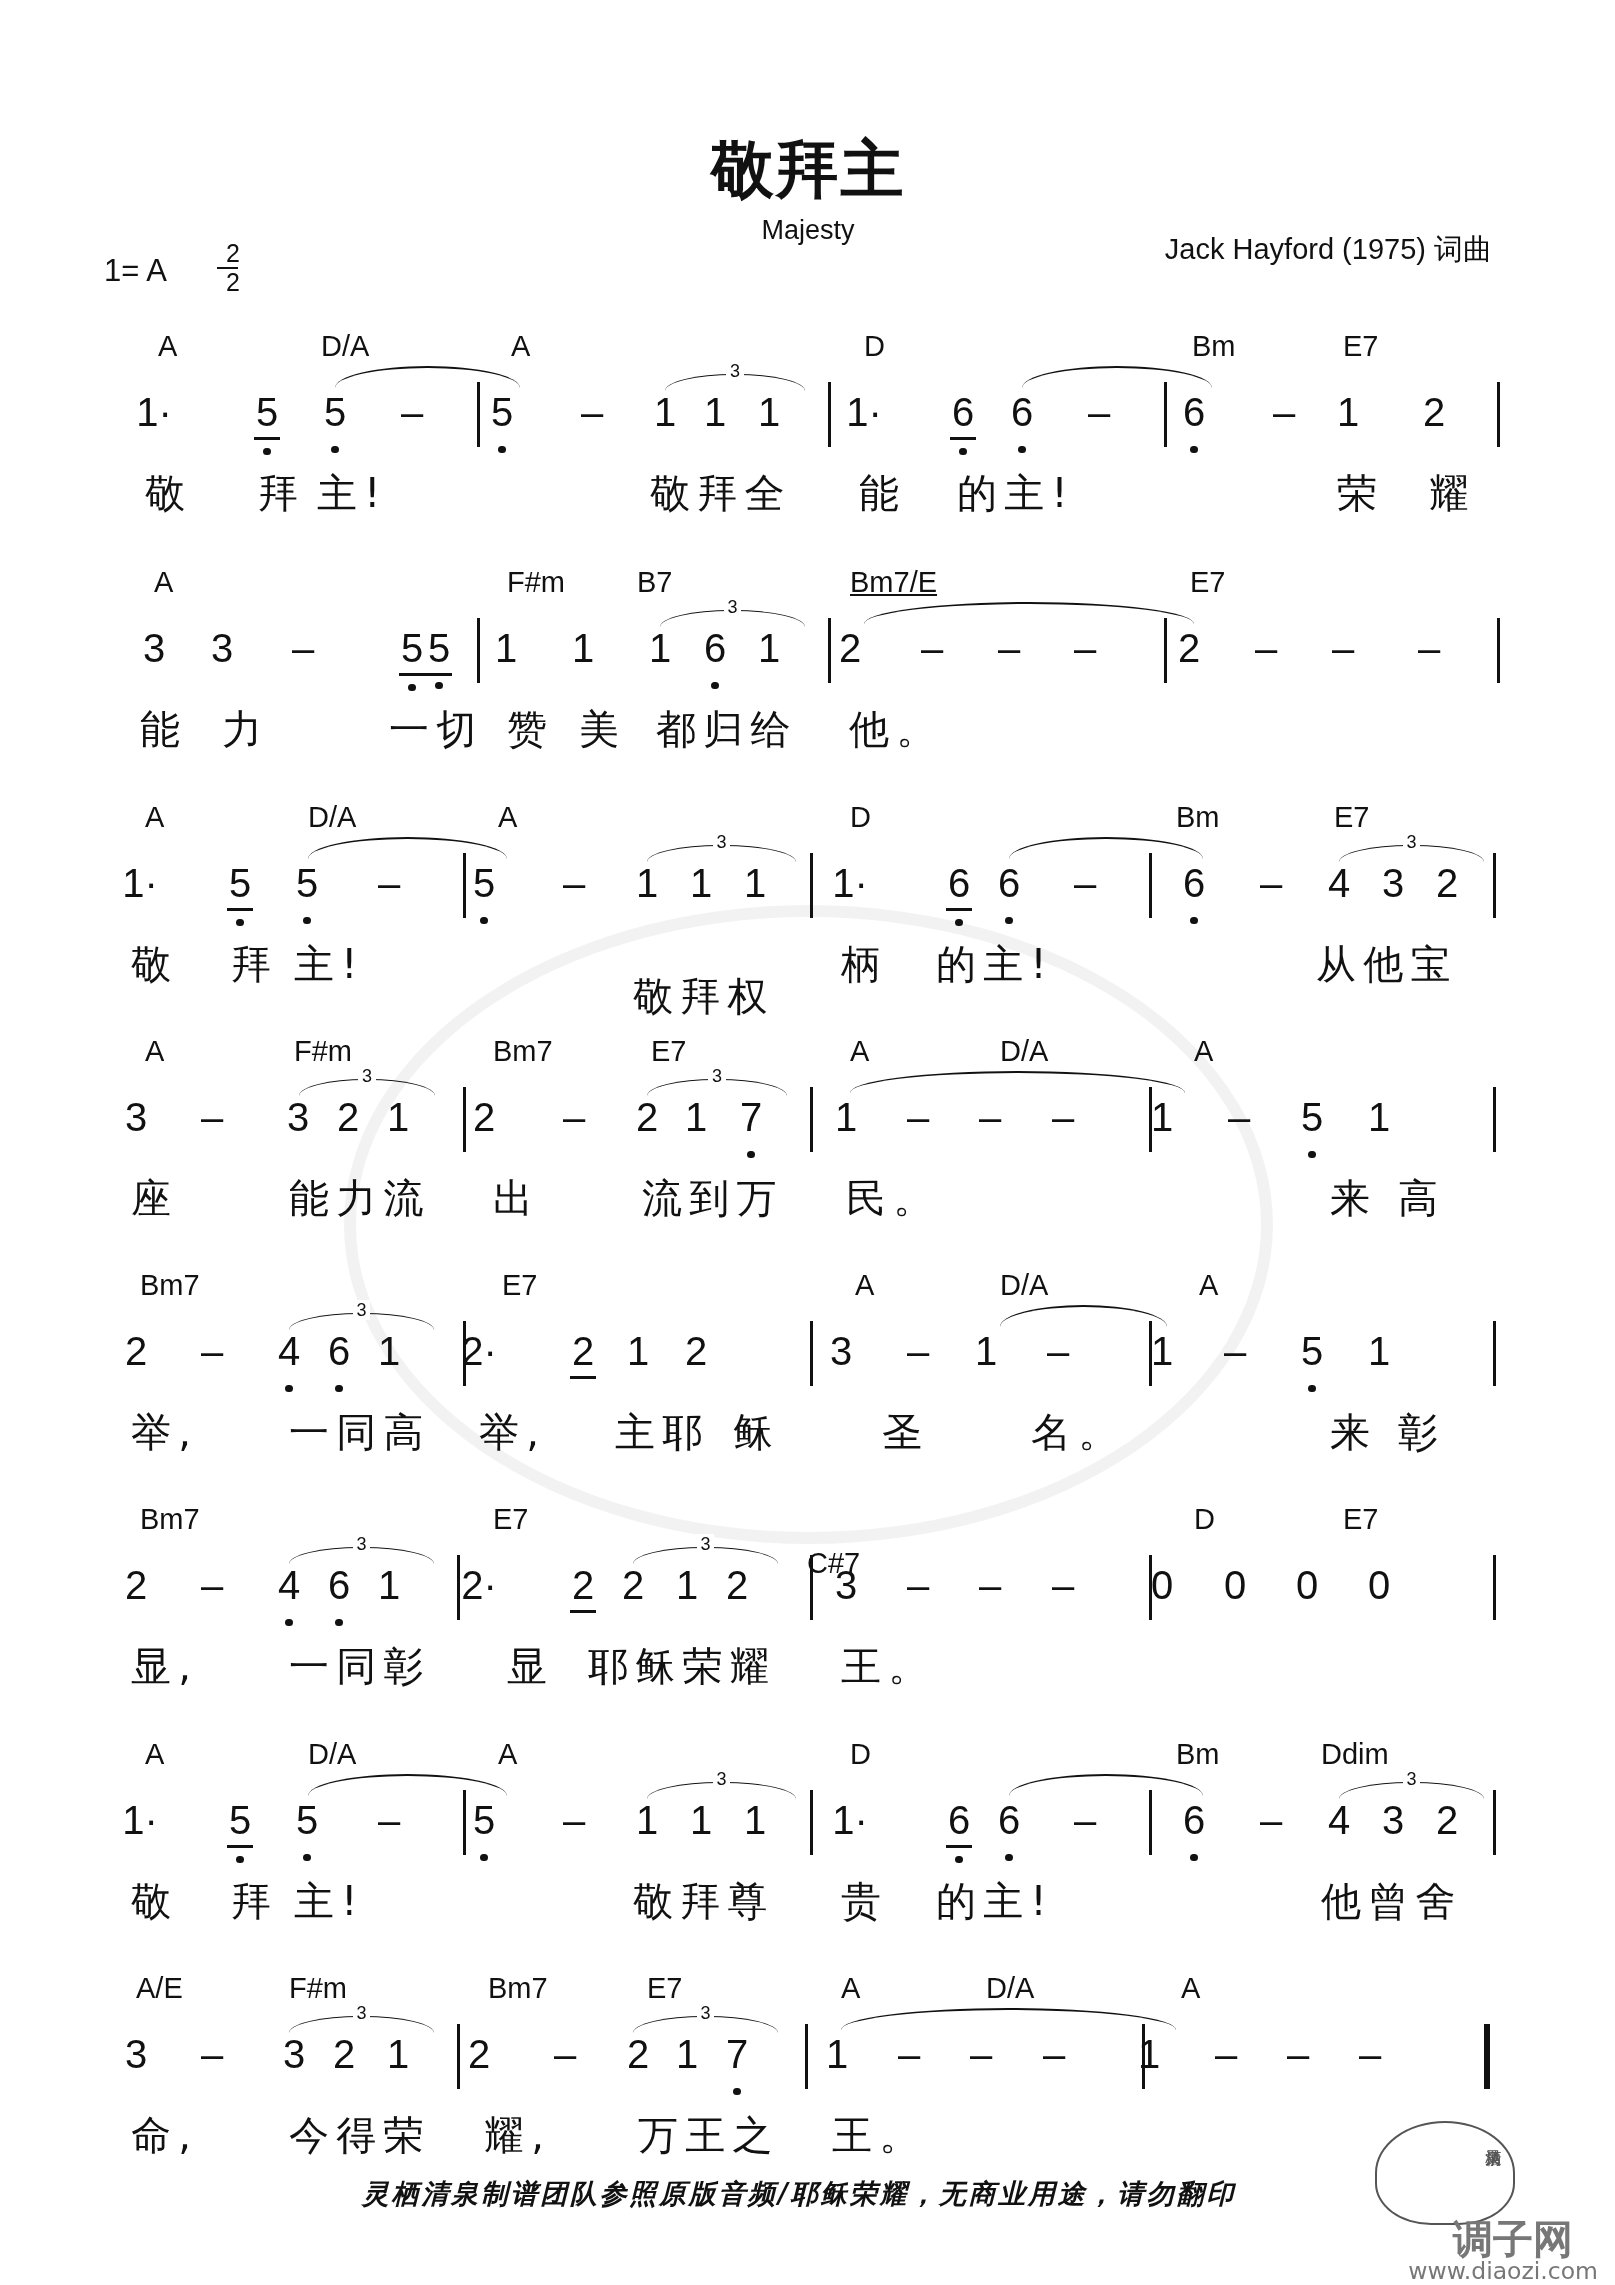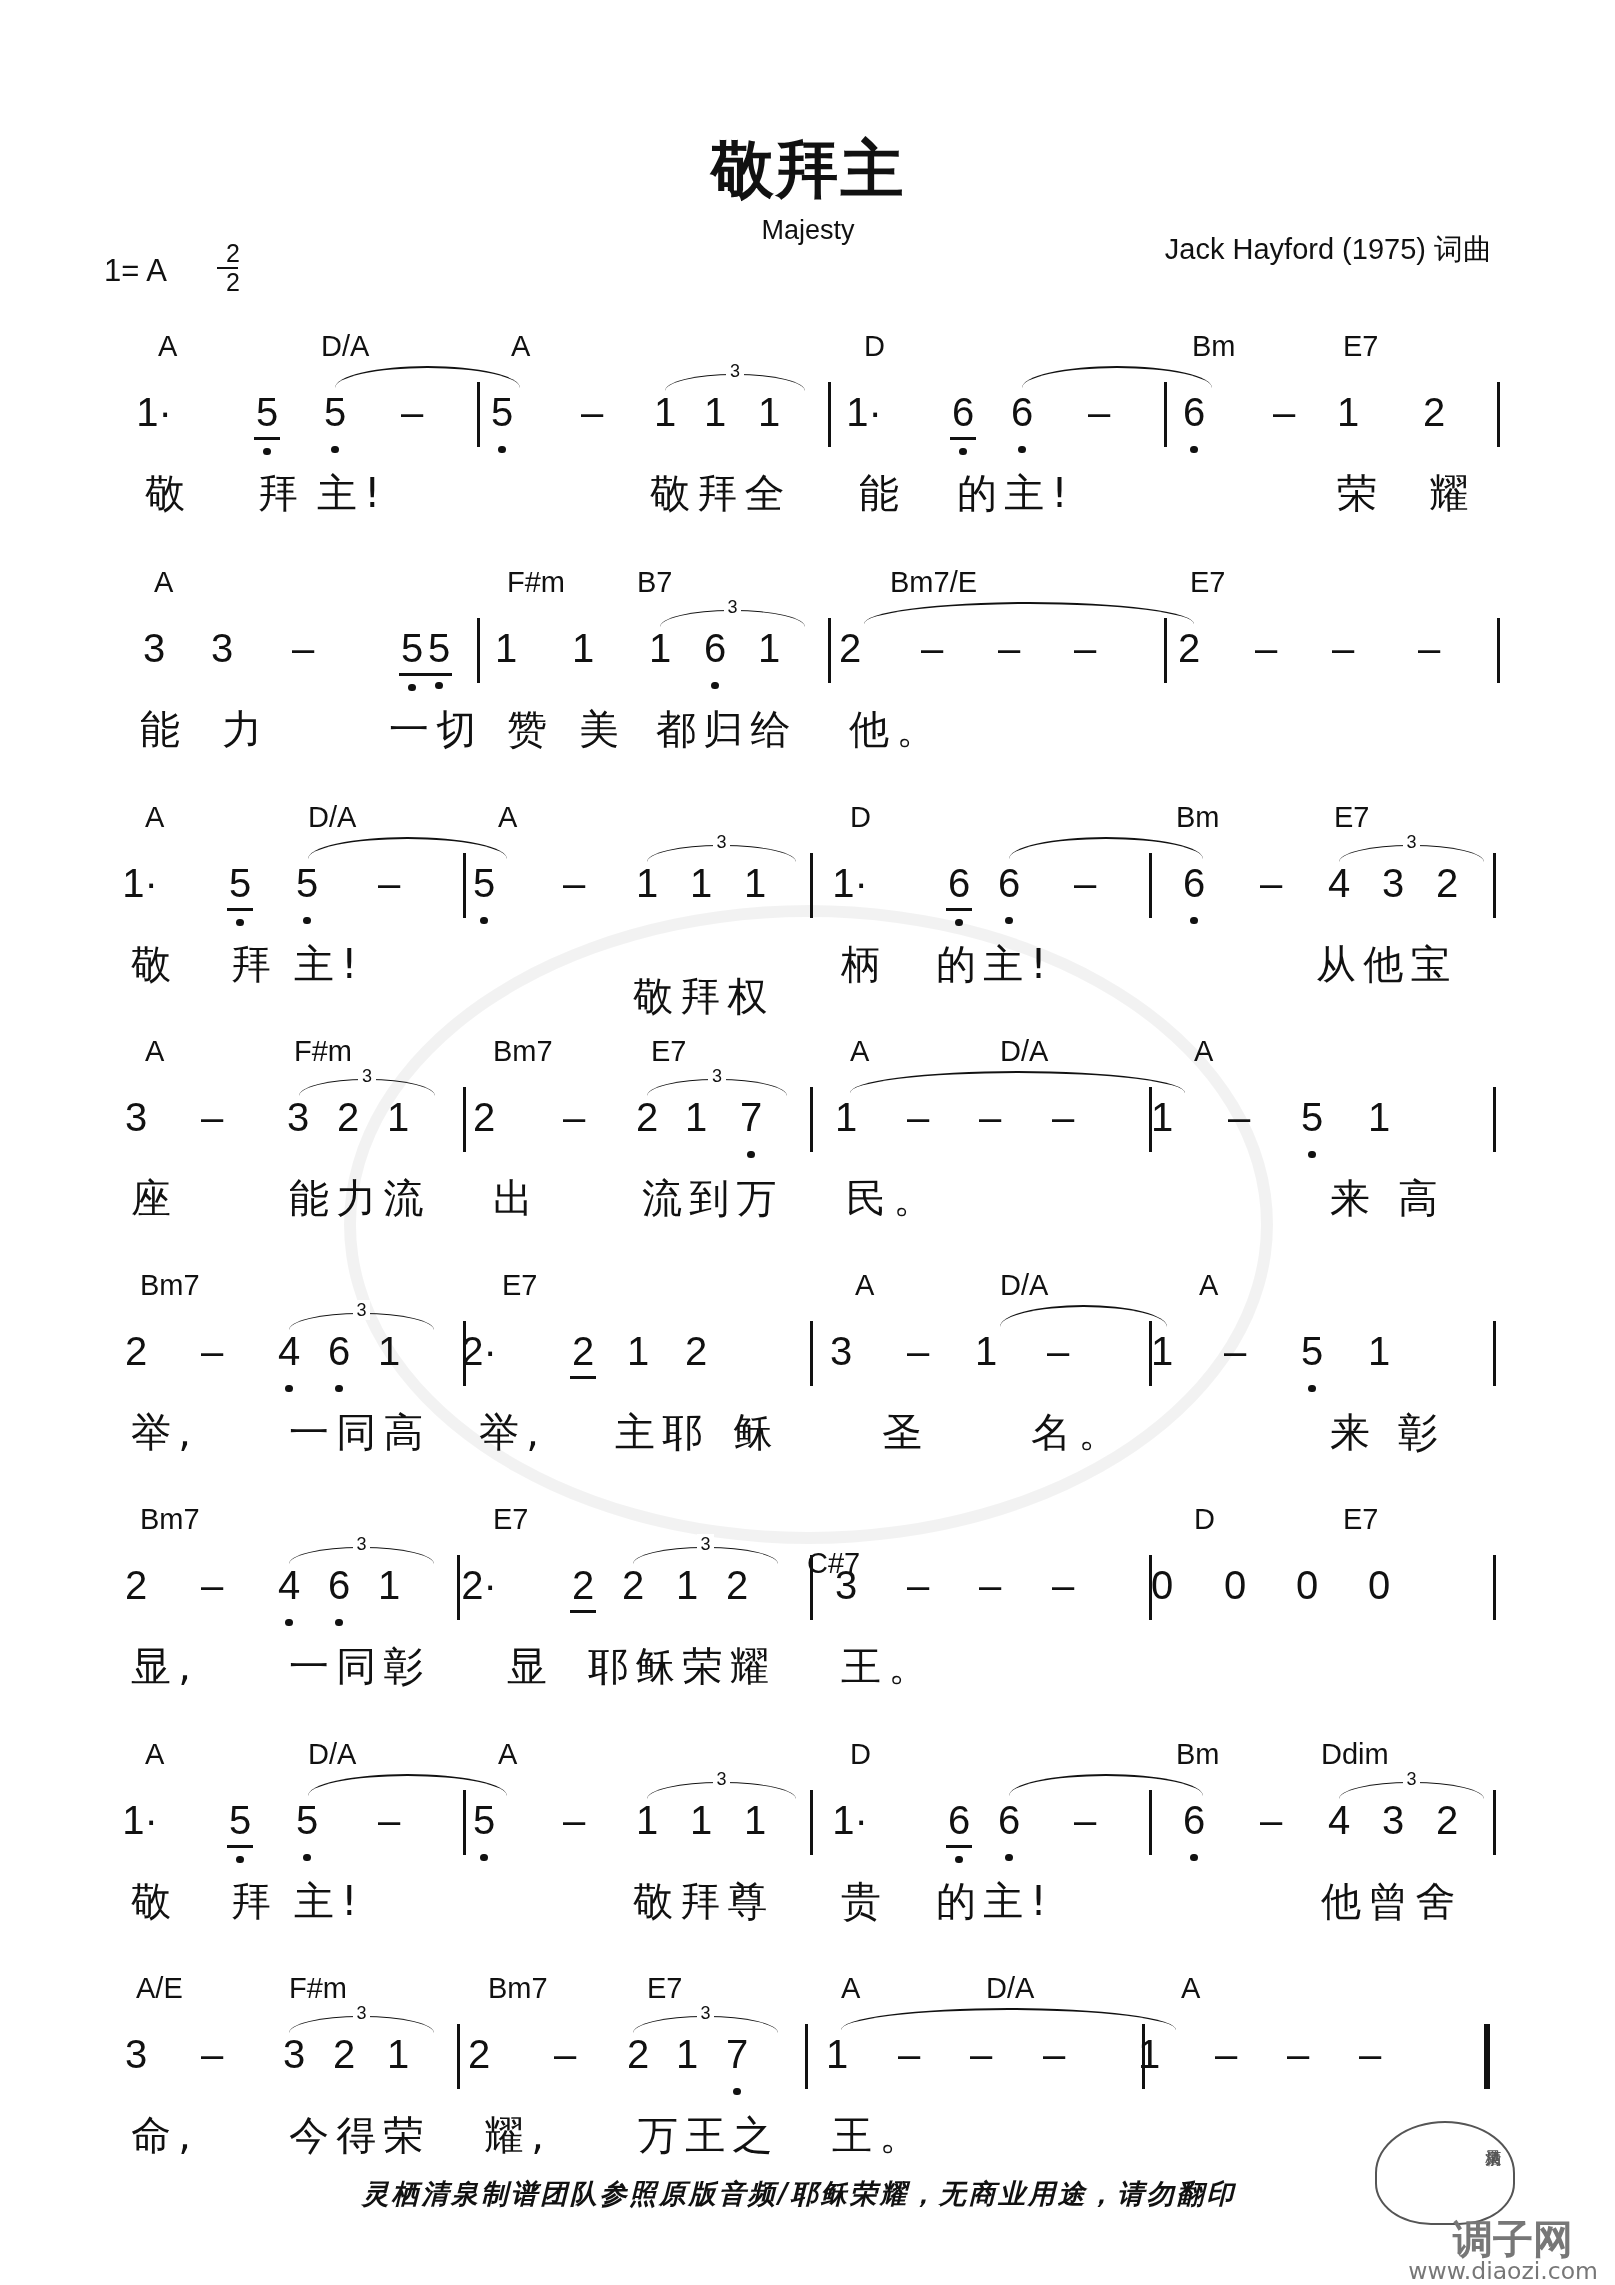--- a/index.html
+++ b/index.html
@@ -83,21 +83,21 @@
       <div class="lyric" style="left: 650px;">敬拜全</div>
       <div class="lyric" style="left: 859px;">能</div>
       <div class="lyric" style="left: 957px;">的主!</div>
       <div class="lyric" style="left: 1337px;">荣</div>
       <div class="lyric" style="left: 1429px;">耀</div>
     </div>
     <div class="system" style="top: 566px;">
       <div class="chord" style="left: 154px;">A</div>
       <div class="chord" style="left: 507px;">F#m</div>
       <div class="chord" style="left: 637px;">B7</div>
-      <div class="chord" style="left: 890px;">Bm7/E</div>
+      <div class="chord" style="left: 850px; text-decoration: underline;">Bm7/E</div>
       <div class="chord" style="left: 1190px;">E7</div>
       <div class="note" style="left: 136px;"><span>3</span></div>
       <div class="note" style="left: 204px;"><span>3</span></div>
       <div class="note" style="left: 285px;"><span>–</span></div>
       <div class="note" style="left: 394px;"><span>5</span><span class="uline" style="right: -22px;"></span><span class="dotbelow" style="top: 58px;"></span></div>
       <div class="note" style="left: 421px;"><span>5</span><span class="dotbelow"></span></div>
       <div class="note" style="left: 488px;"><span>1</span></div>
       <div class="note" style="left: 565px;"><span>1</span></div>
       <div class="note" style="left: 642px;"><span>1</span></div>
       <div class="note" style="left: 697px;"><span>6</span><span class="dotbelow"></span></div>

